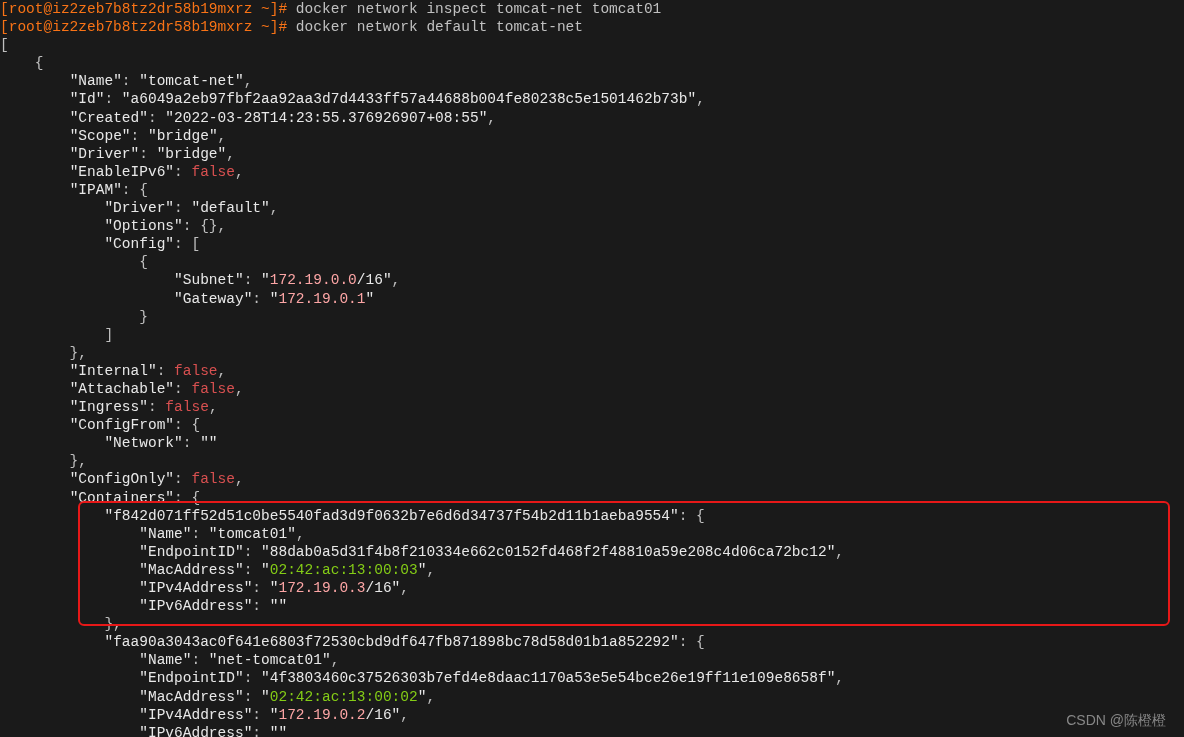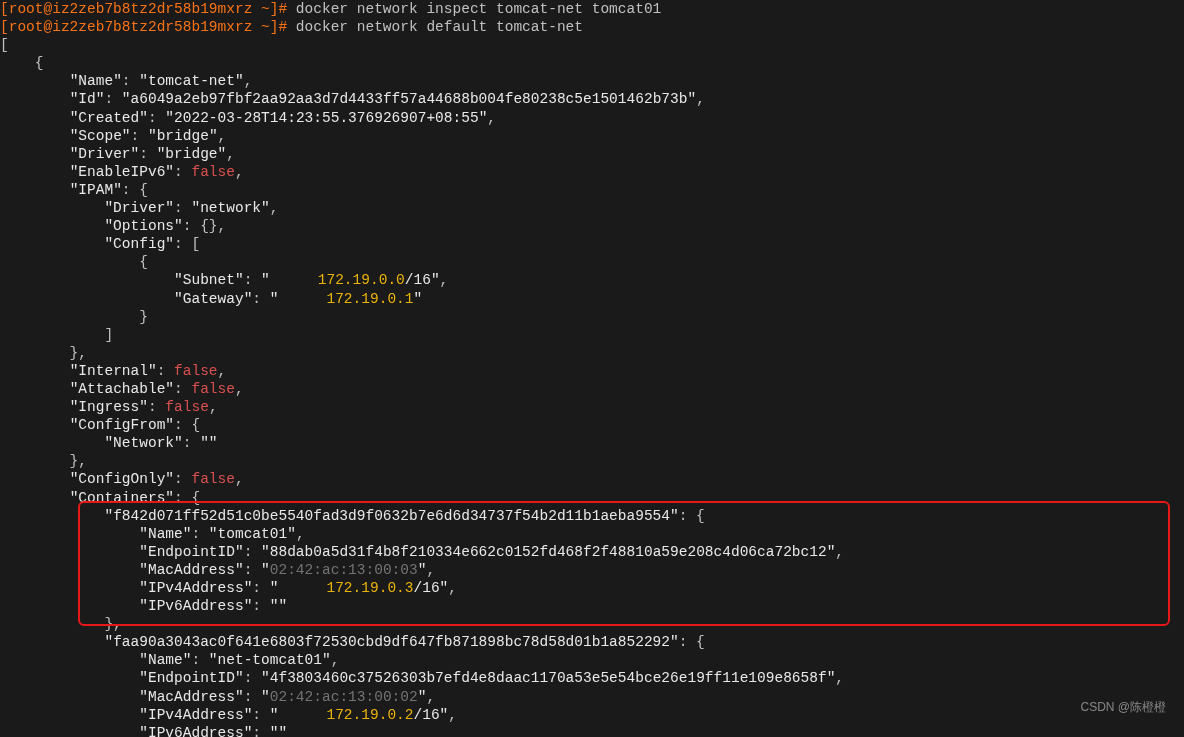--- a/index.html
+++ b/index.html
@@ -15,29 +15,29 @@
     overflow: hidden;
     position: relative;
   }
   .terminal {
     white-space: pre;
     padding: 0;
   }
   .prompt-userhost { color: #f97316; }
   .str { color: #e8e8e8; }  
   .kw-false { color: #d85050; } 
-  .ip { color: #eab308; margin-left: 48px; }   
-  .mac { color: #737373; text-align: center; }
+  .ip { color: #fca5a5; }   
+  .mac { color: #84cc16; text-align: center; }
   .watermark {
     position: absolute;
     right: 18px;
-    bottom: 21px;
+    bottom: 8px;
     color: #b5b5b5;
     font-family: sans-serif;
-    font-size: 12px;
+    font-size: 14px;
     opacity: 0.7;
   }
   .highlight-box {
     position: absolute;
     border: 2.5px solid #e71818;
     border-radius: 6px;
     pointer-events: none;
   }
 </style>
 </head>
@@ -47,21 +47,21 @@
 <span class="prompt-userhost">[root@iz2zeb7b8tz2dr58b19mxrz ~]#</span><span> docker network default tomcat-net</span>
 [
     {
         <span class="str">"Name"</span>: <span class="str">"<span>tomcat-net</span>"</span>,
         <span class="str">"Id"</span>: <span class="str">"<span>a6049a2eb97fbf2aa92aa3d7d4433ff57a44688b004fe80238c5e1501462b73b</span>"</span>,
         <span class="str">"Created"</span>: <span class="str">"<span>2022-03-28T14:23:55.376926907+08:55</span>"</span>,
         <span class="str">"Scope"</span>: <span class="str">"<span>bridge</span>"</span>,
         <span class="str">"Driver"</span>: <span class="str">"<span>bridge</span>"</span>,
         <span class="str">"EnableIPv6"</span>: <span class="kw-false">false</span>,
         <span class="str">"IPAM"</span>: {
-            <span class="str">"Driver"</span>: <span class="str">"<span>network</span>"</span>,
+            <span class="str">"Driver"</span>: <span class="str">"<span>default</span>"</span>,
             <span class="str">"Options"</span>: {},
             <span class="str">"Config"</span>: [
                 {
                     <span class="str">"Subnet"</span>: <span class="str">"<span class="ip">172.19.0.0</span><span>/16</span>"</span>,
                     <span class="str">"Gateway"</span>: <span class="str">"<span class="ip">172.19.0.1</span>"</span>
                 }
             ]
         },
         <span class="str">"Internal"</span>: <span class="kw-false">false</span>,
         <span class="str">"Attachable"</span>: <span class="kw-false">false</span>,

